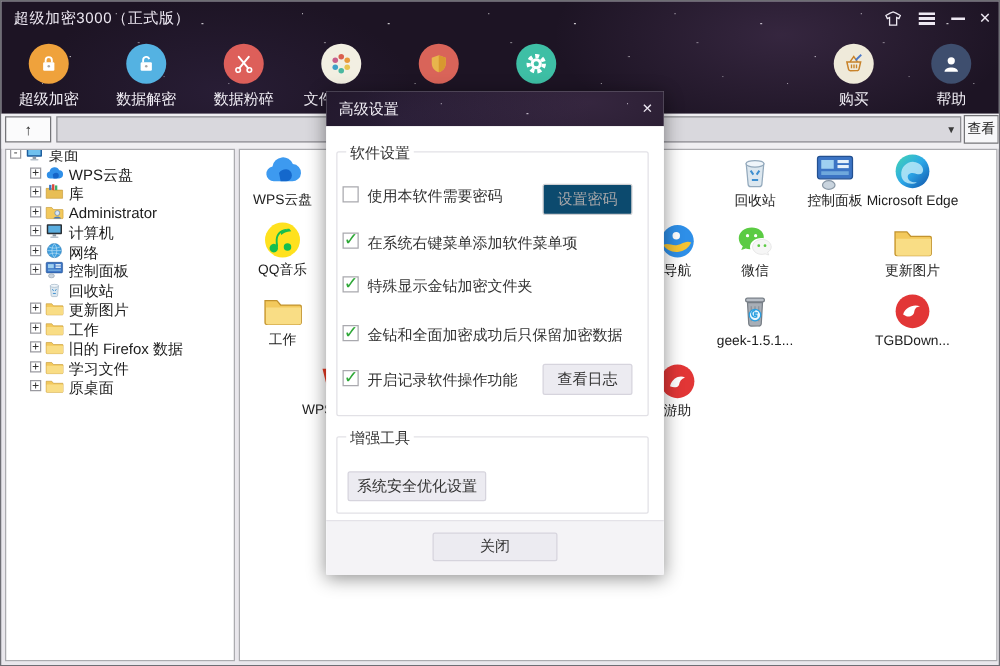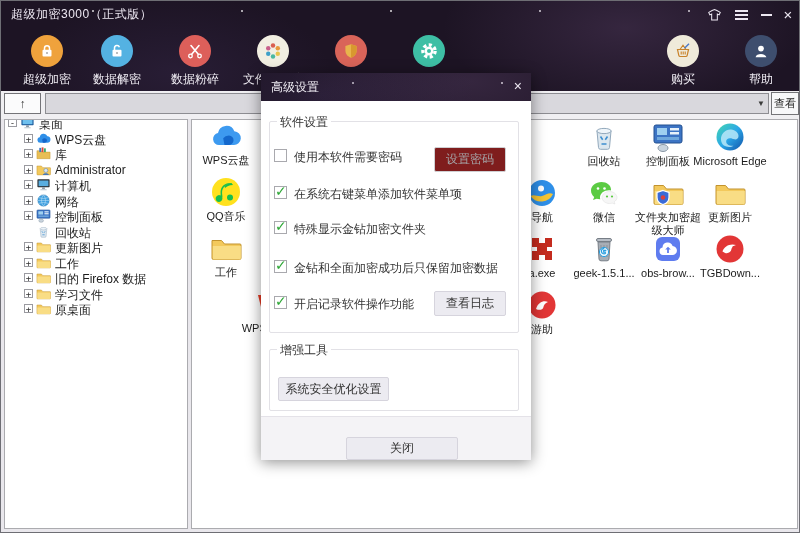--- a/index.html
+++ b/index.html
@@ -56,44 +56,44 @@
   #dlg-title{margin-left:10px;font-size:12px;color:#F0EDF4;}
   #dlg-close{position:absolute;right:9px;top:6px;font-size:14px;color:#EDE8F2;cursor:pointer;line-height:14px;}
   #dlg-body{position:relative;height:358px;background:#fff;}
   .grp{position:absolute;left:8px;width:250px;border:1px solid #E2E1E6;border-radius:2px;box-sizing:border-box;}
   .grp-label{position:absolute;left:16px;background:#fff;padding:0 3px;font-size:12px;color:#333;}
   .cb-row{position:absolute;left:13px;display:flex;cursor:pointer;}
   .cb-box{width:13px;height:13px;border:1px solid #A9A9AE;background:#fff;box-sizing:border-box;position:relative;}
   .cb-box .chk{position:absolute;left:0px;top:-4px;font-size:14px;font-weight:bold;color:#2FA838;}
   .cb-label{margin-left:7px;font-size:12px;color:#333;white-space:nowrap;}
   .dbtn{position:absolute;width:72px;height:25px;background:#ECEBF1;border:1px solid #D6D4DD;border-radius:2px;font-size:12px;color:#333;font-family:inherit;cursor:pointer;padding:0;}
-  .dbtn.disabled{background:#7f1d1d;border-color:#CFCFD2;color:#A5A5A8;cursor:default;}
+  .dbtn.disabled{background:#0c4a6e;border-color:#CFCFD2;color:#A5A5A8;cursor:default;}
   #dlg-footer{position:absolute;left:0;top:315px;width:100%;height:43px;background:#F4F3F6;border-top:1px solid #E4E2E8;}
-  #close-btn{left:50%;top:20px;width:112px;height:23px;margin-left:-50px;}
+  #close-btn{left:50%;top:9px;width:100px;height:23px;margin-left:-50px;}
 </style>
 </head>
 <body>
 
 <div id="win">
   <div id="header" class="stars">
     <div id="title">超级加密3000（正式版）</div>
     <div id="ctl-skin" class="winctl">
       <svg width="17" height="14" viewBox="0 0 18 14">
           <path d="M6.5 2.2 9 1.2l2.5 1 3.6 2-1.2 2.7-1.9-.9v6.4H6V6l-1.9.9L2.9 4.2z" fill="none" stroke="#EDE8F2" stroke-width="1.1"></path>
         </svg>
     </div>
     <div id="ctl-menu" class="winctl">
         <span id="menu-bars"></span>
       </div>
     <div id="ctl-min" class="winctl">
         <span id="min-bar"></span>
       </div>
     <div id="ctl-close" class="winctl">×</div>
     <div id="toolbar">
-        <div class="tool-item" style="left: -1px; padding-left: 8px;">
+        <div class="tool-item" style="left: -1px;">
           <div class="tool-circle" style="background: rgb(239, 162, 60);">
             <svg width="18" height="18" viewBox="0 0 18 18">
               <path d="M6.5 8V6.2a2.5 2.5 0 0 1 5 0V8" fill="none" stroke="#fff" stroke-width="1.5"></path>
               <rect x="4.5" y="7.8" width="9" height="6.7" rx="1" fill="#fff"></rect>
               <circle cx="9" cy="11" r="1" fill="rgba(0,0,0,.35)"></circle>
             </svg>
           </div>
           <div class="tool-label">超级加密</div>
         </div>
         <div class="tool-item" style="left: 77px;">
@@ -396,59 +396,36 @@
         <span class="ficon"><svg viewBox="0 0 32 32" width="32" height="32">
             <path d="M3 13.5C3 8.8 7.7 5 13.5 5 18.8 5 23 8.3 23 12.4c0 .4 0 .8-.1 1.1-.6-.1-1.2-.2-1.9-.2-5 0-9 3.2-9 7.2 0 .6.1 1.2.3 1.8h-.3c-1.2 0-2.4-.2-3.4-.5L5 23l1.2-3C4.2 18.4 3 16.1 3 13.5z" fill="#5BCB43"></path>
             <circle cx="10" cy="11.5" r="1.3" fill="#fff"></circle>
             <circle cx="16.5" cy="11.5" r="1.3" fill="#fff"></circle>
             <path d="M29 20.5c0-3.3-3.4-6-7.5-6s-7.5 2.7-7.5 6 3.4 6 7.5 6c.9 0 1.8-.1 2.6-.4L27 27l-.9-2.2c1.8-1 2.9-2.5 2.9-4.3z" fill="#F6F6F6" stroke="#DDD" stroke-width=".5"></path>
             <circle cx="19" cy="19.5" r="1.1" fill="#5BCB43"></circle>
             <circle cx="24" cy="19.5" r="1.1" fill="#5BCB43"></circle>
           </svg></span>
         <div class="flabel">微信</div>
       </div>
-      <div class="fitem" style="left: 444px; top: 57px;">
-        <span class="ficon"><svg viewBox="0 0 32 32" width="32" height="32">
-            <path d="M2 8.5h9.5l3 3.5H30a1 1 0 0 1 1 1V26a1.5 1.5 0 0 1-1.5 1.5h-26A1.5 1.5 0 0 1 2 26z" fill="#F3C95C" stroke="#C2932E"></path>
-            <path d="M2.8 14h28v12a1.5 1.5 0 0 1-1.5 1.5h-25A1.5 1.5 0 0 1 2.8 26z" fill="#F9DD85"></path>
-            <path d="M11 13.5l6 2v4.7c0 3.7-2.4 6.2-6 7.3-3.6-1.1-6-3.6-6-7.3v-4.7z" fill="#3A6BD8" stroke="#fff" stroke-width="1.2"></path>
-            <circle cx="11" cy="20.5" r="2.3" fill="#D84040"></circle>
-          </svg></span>
-        <div class="flabel">文件夹加密超级大师</div>
-      </div>
       <div class="fitem" style="left: 506px; top: 57px;">
         <span class="ficon"><svg viewBox="0 0 32 32" width="32" height="32">
             <path d="M2 8.5h9.5l3 3.5H30a1 1 0 0 1 1 1V26a1.5 1.5 0 0 1-1.5 1.5h-26A1.5 1.5 0 0 1 2 26z" fill="#F3C95C" stroke="#C2932E"></path>
             <path d="M2.8 14h28v12a1.5 1.5 0 0 1-1.5 1.5h-25A1.5 1.5 0 0 1 2.8 26z" fill="#F9DD85"></path>
           </svg></span>
         <div class="flabel">更新图片</div>
-      </div>
-      <div class="fitem" style="left: 318px; top: 113px;">
-        <span class="ficon"><svg viewBox="0 0 32 32" width="32" height="32">
-            <path d="M6 5h7v5h6V5h7v9h-5v4h5v9h-7v-5h-6v5H6v-9h5v-4H6z" fill="#C42B1E"></path>
-          </svg></span>
-        <div class="flabel">a.exe</div>
       </div>
       <div class="fitem" style="left: 380px; top: 113px;">
         <span class="ficon"><svg viewBox="0 0 32 32" width="32" height="32">
             <path d="M10 9h12l-1 17a2 2 0 0 1-2 1.8h-6A2 2 0 0 1 11 26z" fill="#A8AEB6" stroke="#777E86"></path>
             <rect x="8.5" y="5.5" width="15" height="3" rx="1.5" fill="#B8BEC6" stroke="#777E86"></rect>
             <path d="M13 12v12m3-12v12m3-12v12" stroke="#8B9199"></path>
             <circle cx="16" cy="19" r="4.6" fill="#EAF6FD" stroke="#2B9FE0"></circle>
             <path d="M18.3 17.3h-2.6v1.9h1.6v1.3a2.7 2.7 0 1 1-1-5.1" fill="none" stroke="#2B9FE0" stroke-width="1.2"></path>
           </svg></span>
         <div class="flabel">geek-1.5.1...</div>
-      </div>
-      <div class="fitem" style="left: 444px; top: 113px;">
-        <span class="ficon"><svg viewBox="0 0 32 32" width="32" height="32">
-            <rect x="4" y="4" width="24" height="24" rx="6" fill="#5F7CEF"></rect>
-            <path d="M11 22a3.8 3.8 0 0 1-.5-7.5A5.2 5.2 0 0 1 20.6 13 4 4 0 0 1 20.3 22z" fill="#fff"></path>
-            <path d="M16 13.8l2.8 2.8h-1.9v3.4h-1.8v-3.4h-1.9z" fill="#5F7CEF"></path>
-          </svg></span>
-        <div class="flabel">obs-brow...</div>
       </div>
       <div class="fitem" style="left: 506px; top: 113px;">
         <span class="ficon"><svg viewBox="0 0 32 32" width="32" height="32">
             <circle cx="16" cy="16" r="13.5" fill="#E23636"></circle>
             <path d="M8.5 18.5c1.5-5.5 8-8.5 13.5-6.5-2.8.7-4.4 2.3-4.6 4.3-.2 2.6-3.2 4.5-6.3 3.6z" fill="#fff"></path>
             <circle cx="19.5" cy="13.8" r=".9" fill="#E23636"></circle>
           </svg></span>
         <div class="flabel">TGBDown...</div>
       </div>
       <div class="fitem" style="left: 318px; top: 169px; font-family: Liberation Serif, serif;">

